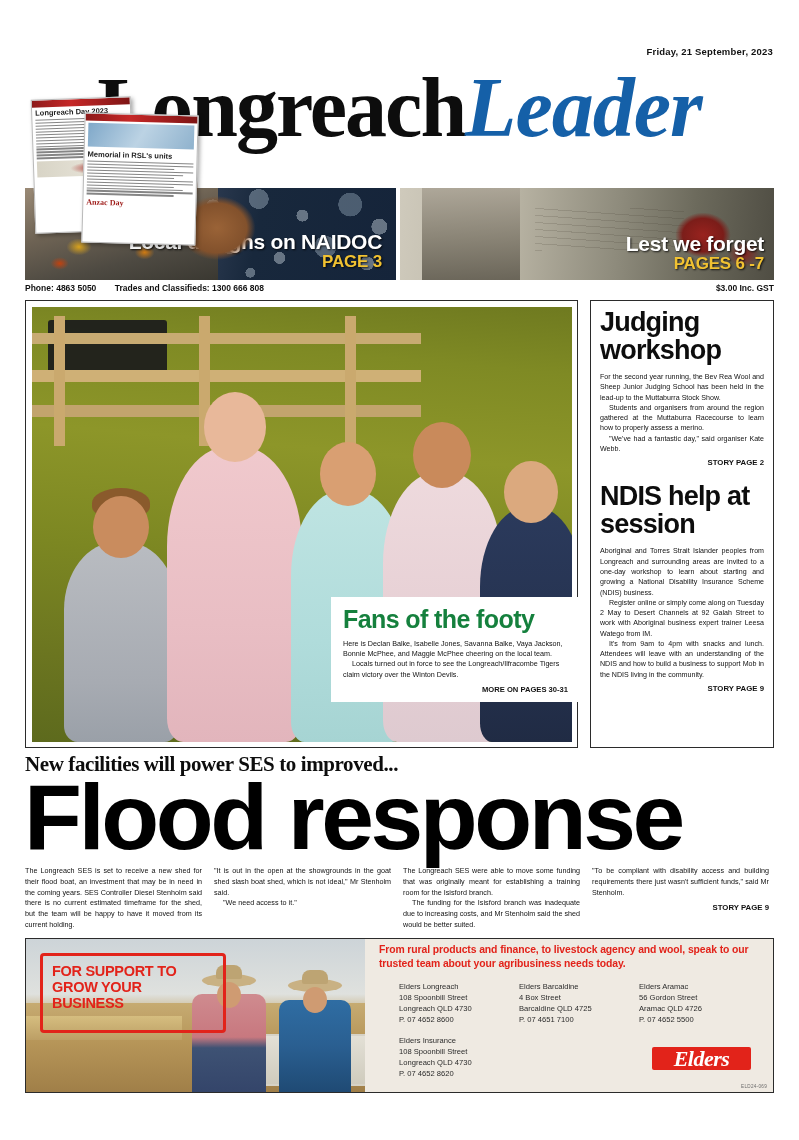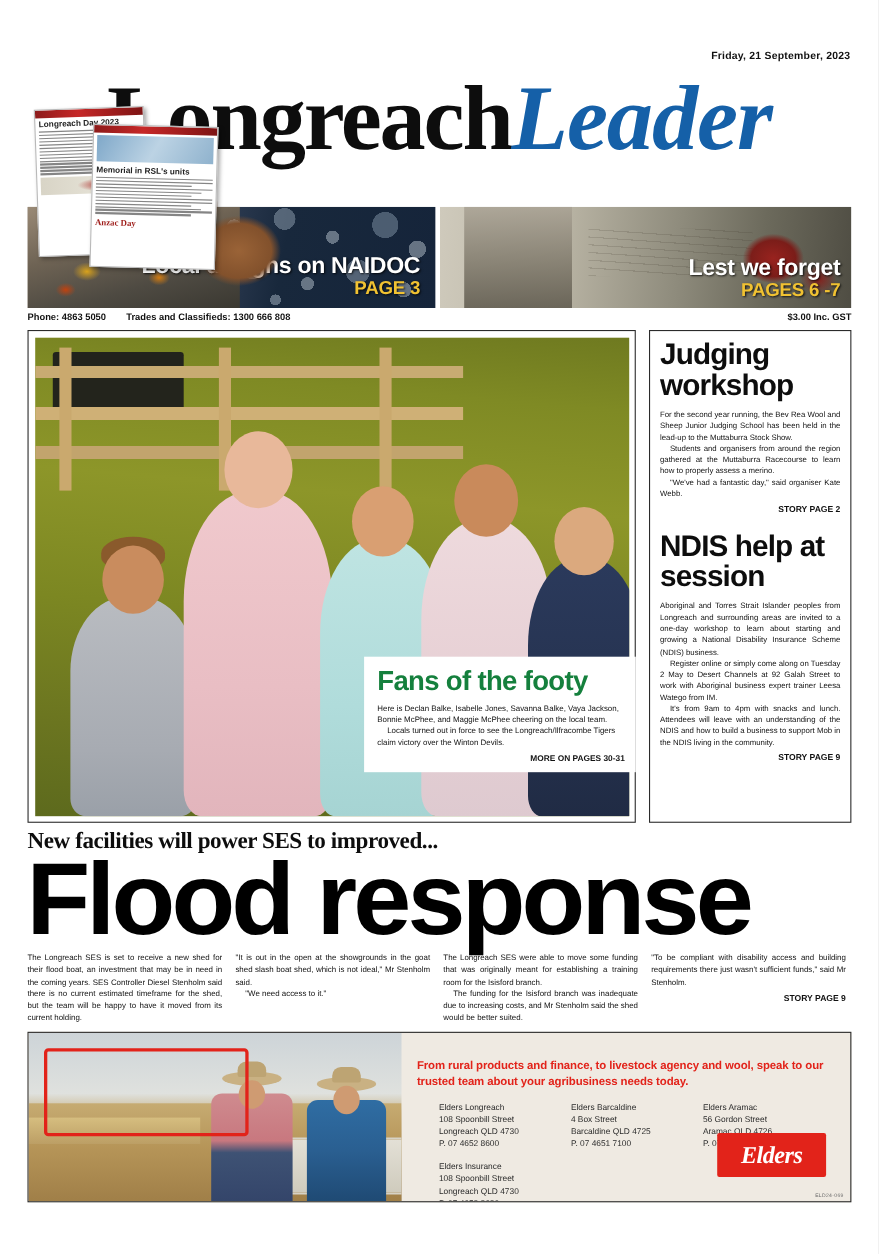--- a/index.html
+++ b/index.html
@@ -200,28 +200,28 @@
     width:24px;height:26px;border-radius:50%;background:#cf9b72;}
   .ad-man1{left:166px;width:74px;height:98px;background:linear-gradient(180deg,#cf8b8f 0%,#c8787f 44%,#3e5274 55%,#34456a 100%);}
   .ad-man1 .hat{top:-20px;}
   .ad-man1 .face{top:-12px;}
   .ad-man2{left:253px;width:72px;height:92px;background:linear-gradient(180deg,#2f6da3 0%,#2a5f91 50%,#1f4a74 100%);}
   .ad-man2 .hat{top:-21px;}
   .ad-man2 .face{top:-13px;}
   .ad-rail{position:absolute;left:228px;bottom:6px;width:110px;height:48px;
     background:linear-gradient(180deg,#e3e0d6 0%,#cfcbbd 100%);border:2px solid #d6d2c6;border-radius:2px;}
 
-  .ad-text{flex:1;padding:24px 14px 8px 14px;position:relative;}
+  .ad-text{flex:1;padding:4px 14px 8px 14px;position:relative;}
   .ad-head{font-family:"Liberation Sans",sans-serif;font-weight:bold;font-size:10.4px;
     color:#e2231a;line-height:1.32;margin:0 0 12px;letter-spacing:-.1px;}
   .ad-cols{display:flex;gap:0;margin-left:20px;}
   .ad-col{width:120px;}
   .ad-block{font-family:"Liberation Sans",sans-serif;font-size:7.6px;color:#2b2b2b;
     line-height:1.44;margin-bottom:10px;}
-  .elders-logo{position:absolute;right:22px;bottom:22px;width:99px;height:40px;
+  .elders-logo{position:absolute;right:22px;bottom:22px;width:99px;height:23px;
     background:#e2231a;border-radius:2px;display:flex;align-items:center;justify-content:center;}
   .elders-logo span{font-family:"Liberation Serif",serif;font-style:italic;font-weight:bold;
     font-size:22px;color:#fff;letter-spacing:-.5px;}
   .ad-code{position:absolute;right:6px;bottom:3px;
     font-family:"Liberation Sans",sans-serif;font-size:4.6px;color:#6a6a6a;letter-spacing:.3px;}
 </style>
 </head>
 <body>
 
 <div class="page">
@@ -399,20 +399,21 @@
       <div class="ad-rail"></div>
       <div class="ad-man ad-man1">
           <div class="hat"></div>
           <div class="face"></div>
         </div>
       <div class="ad-man ad-man2">
           <div class="hat"></div>
           <div class="face"></div>
         </div>
       <div style="position:absolute;left:14px;top:14px;width:180px;height:74px;border:3px solid #e2231a;border-radius:4px;"></div>
+      <div style="position:absolute;left:26px;top:24px;width:160px;font-family:'Liberation Sans',sans-serif;font-weight:bold;font-size:14.5px;line-height:1.12;color:#e2231a;letter-spacing:-.3px;">FOR SUPPORT TO GROW YOUR BUSINESS</div>
     </div>
 
     <div class="ad-text">
       <div class="ad-head">From rural products and finance, to livestock agency and wool, speak to our trusted team about your agribusiness needs today.</div>
       <div class="ad-cols">
         <div class="ad-col">
           <div class="ad-block">
             <div>Elders Longreach</div>
             <div>108 Spoonbill Street</div>
             <div>Longreach QLD 4730</div>

